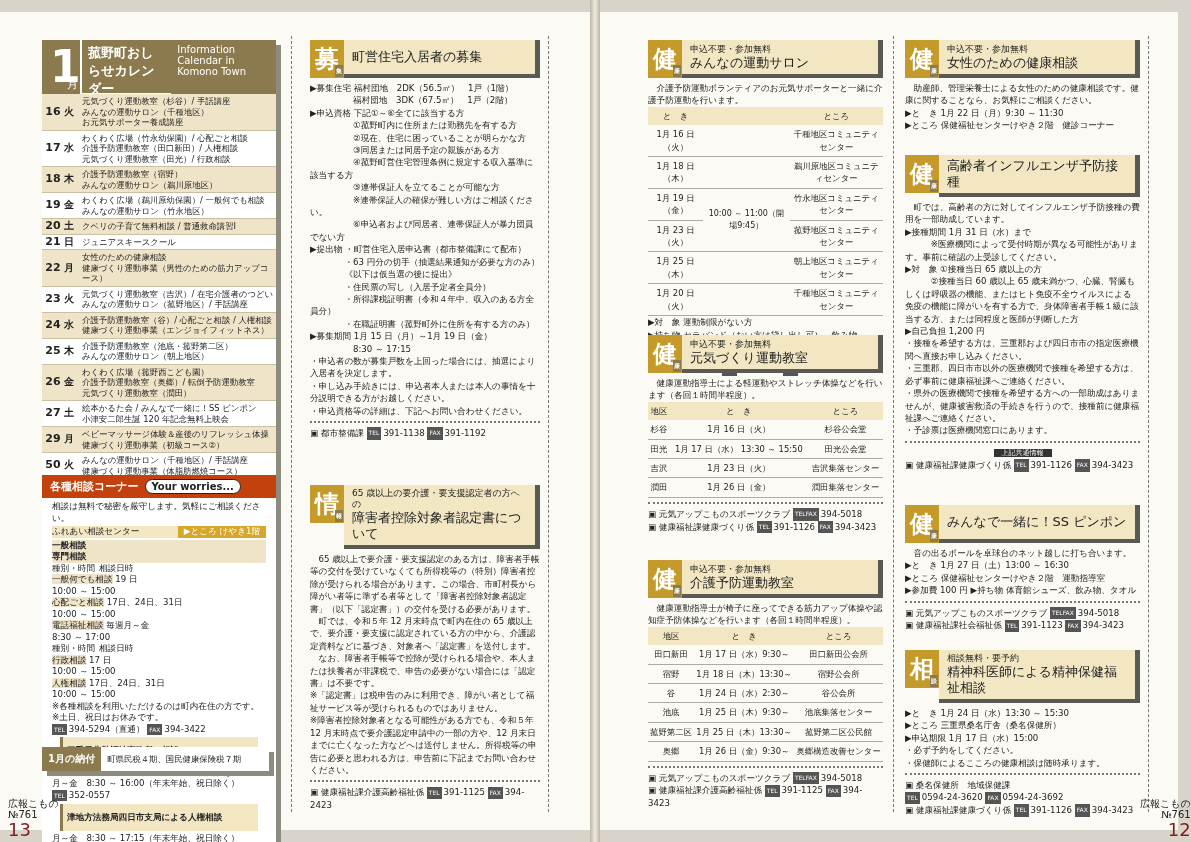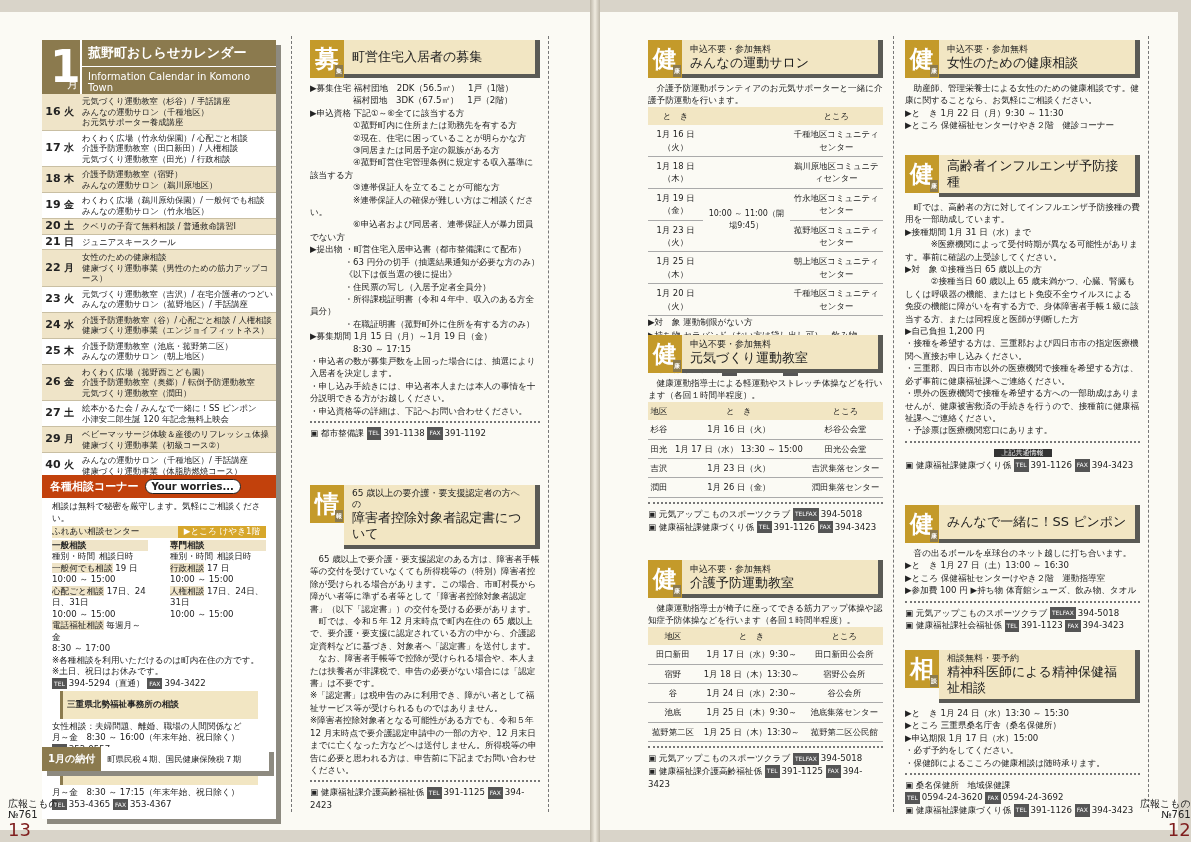--- a/index.html
+++ b/index.html
@@ -9,36 +9,36 @@
 .pr{left:598px;width:580px}
 .gutter{position:absolute;left:590px;top:0;width:10px;height:842px;background:linear-gradient(90deg,#bdb6a8,#efeadf,#bdb6a8)}
 .folio{position:absolute;font-size:10px;line-height:11px;color:#222}
 .folio .num{font-size:18px;color:#7f1d1d;line-height:20px}
 
 .cal{position:absolute;left:42px;top:40px;width:234px;background:#fff;box-shadow:5px 5px 0 #8d8a80}
 .cal-head{display:flex;background:#8b7a4e;color:#fff;height:54px}
 .cal-month{width:40px;position:relative;border-right:2px solid #fff}
 .cal-month .big{position:absolute;left:8px;top:2px;font-size:44px;font-weight:bold;line-height:50px}
 .cal-month .m{position:absolute;right:2px;bottom:2px;font-size:11px}
-.cal-titles{flex:1;display:flex;flex-direction:column}
+.cal-titles{flex:1;display:flex;flex-direction:row}
 .cal-titles .t1{font-size:13px;font-weight:bold;padding:4px 6px;border-bottom:1px solid #fff}
 .cal-titles .t2{font-size:10px;padding:4px 6px}
 .cal-row{display:flex;align-items:center;border-bottom:1px solid #c9bfa3;font-size:8.4px;line-height:10.5px;padding:2px 0}
 .cal-row.alt{background:#efe4c8}
 .cal-row .d{width:22px;text-align:center;font-weight:bold;font-size:11px}
 .cal-row .w{width:18px;font-weight:bold;font-size:10px}
 .cal-row .ev{flex:1}
 
 .cons{position:absolute;left:42px;top:475px;width:234px;background:#fff;box-shadow:5px 5px 0 #8d8a80;padding-bottom:6px}
 .cons-h{background:#c2410c;color:#fff;font-size:11px;font-weight:bold;padding:4px 8px;display:flex;align-items:center;gap:6px}
 .cons-h .pill{background:#fff;color:#222;border-radius:10px;padding:1px 6px;font-size:10px;border:1px solid #222}
 .cons-b{padding:3px 10px;font-size:8.6px;line-height:11.5px}
 .bar{display:flex;justify-content:space-between;background:#f2e6c3;margin:2px 0}
 .bar .loc{background:#d7a72b;color:#fff;padding:0 6px}
-.grid2{display:grid;grid-template-columns:1fr 1fr;gap:0 22px}
+.grid2{display:grid;grid-template-columns:1fr;gap:0 22px}
 .gh{background:#efe4c8;font-weight:bold}
 .sub{border-left:3px solid #8b7a4e;background:#f2e6c3;padding:8px 4px;margin:2px 8px;font-weight:bold}
 .tel{display:inline-block;background:#555;color:#fff;font-size:6px;padding:0 2px;margin-right:2px;vertical-align:middle}
 .nofu{position:absolute;left:42px;top:747px;width:227px;height:24px;background:#fff;box-shadow:5px 5px 0 #8d8a80;display:flex;align-items:center;font-size:8.4px}
 .nofu .lab{background:#8b7a4e;color:#fff;font-weight:bold;height:100%;padding:0 6px;display:flex;align-items:center;font-size:10px;margin-right:6px}
 
 .art{position:absolute;font-size:8.6px;line-height:12.4px}
 .ah{display:flex;align-items:stretch;margin-bottom:4px}
 .ah .kan{width:34px;height:38px;background:#c49a2a;color:#fff;font-size:24px;font-weight:bold;display:flex;align-items:center;justify-content:center;position:relative}
 .ah .kan small{position:absolute;right:1px;bottom:1px;font-size:6px;background:#8b7a4e;padding:0 1px}
@@ -134,21 +134,21 @@
         <span class="d">27</span>
         <span class="w">土</span>
         <span class="ev">絵本かるた会 / みんなで一緒に！SS ピンポン<br>小津安二郎生誕 120 年記念無料上映会</span>
       </div>
       <div class="cal-row alt">
         <span class="d">29</span>
         <span class="w">月</span>
         <span class="ev">ベビーマッサージ体験＆産後のリフレッシュ体操<br>健康づくり運動事業（初級コース②）</span>
       </div>
       <div class="cal-row ">
-        <span class="d">40</span>
+        <span class="d">50</span>
         <span class="w">火</span>
         <span class="ev">みんなの運動サロン（千種地区）/ 手話講座<br>健康づくり運動事業（体脂肪燃焼コース）</span>
       </div>
       <div class="cal-row alt">
         <span class="d">31</span>
         <span class="w">水</span>
         <span class="ev">心配ごと相談 / 人権相談</span>
       </div>
     </div>
 </div>
@@ -329,21 +329,21 @@
           <th>と　き</th>
           <th>ところ</th>
         </tr>
         <tr>
           <td>杉谷</td>
           <td>1月 16 日（火）</td>
           <td>杉谷公会堂</td>
         </tr>
         <tr>
           <td>田光</td>
-          <td>1月 17 日（水） 13:30 ～ 15:00</td>
+          <td>1月 17 日（水） 13:30 ～ 15:50</td>
           <td>田光公会堂</td>
         </tr>
         <tr>
           <td>吉沢</td>
           <td>1月 23 日（火）</td>
           <td>吉沢集落センター</td>
         </tr>
         <tr>
           <td>潤田</td>
           <td>1月 26 日（金）</td>
@@ -388,20 +388,25 @@
         </tr>
         <tr>
           <td>池底</td>
           <td>1月 25 日（木）9:30～</td>
           <td>池底集落センター</td>
         </tr>
         <tr>
           <td>菰野第二区</td>
           <td>1月 25 日（木）13:30～</td>
           <td>菰野第二区公民館</td>
+        </tr>
+        <tr>
+          <td>奥郷</td>
+          <td>1月 26 日（金）9:30～</td>
+          <td>奥郷構造改善センター</td>
         </tr>
       </tbody>
     </table>
     <div class="dash"></div>
     <div>▣ 元気アップこものスポーツクラブ <span class="tel">TELFAX</span>394-5018</div>
     <div>▣ 健康福祉課介護高齢福祉係 <span class="tel">TEL</span>391-1125 <span class="tel">FAX</span>394-3423</div>
   </div>
 <div class="art" id="women" style="left:905px;top:40px;width:235px">
     <div class="ah">
       <div class="kan">健<small>康</small></div>

